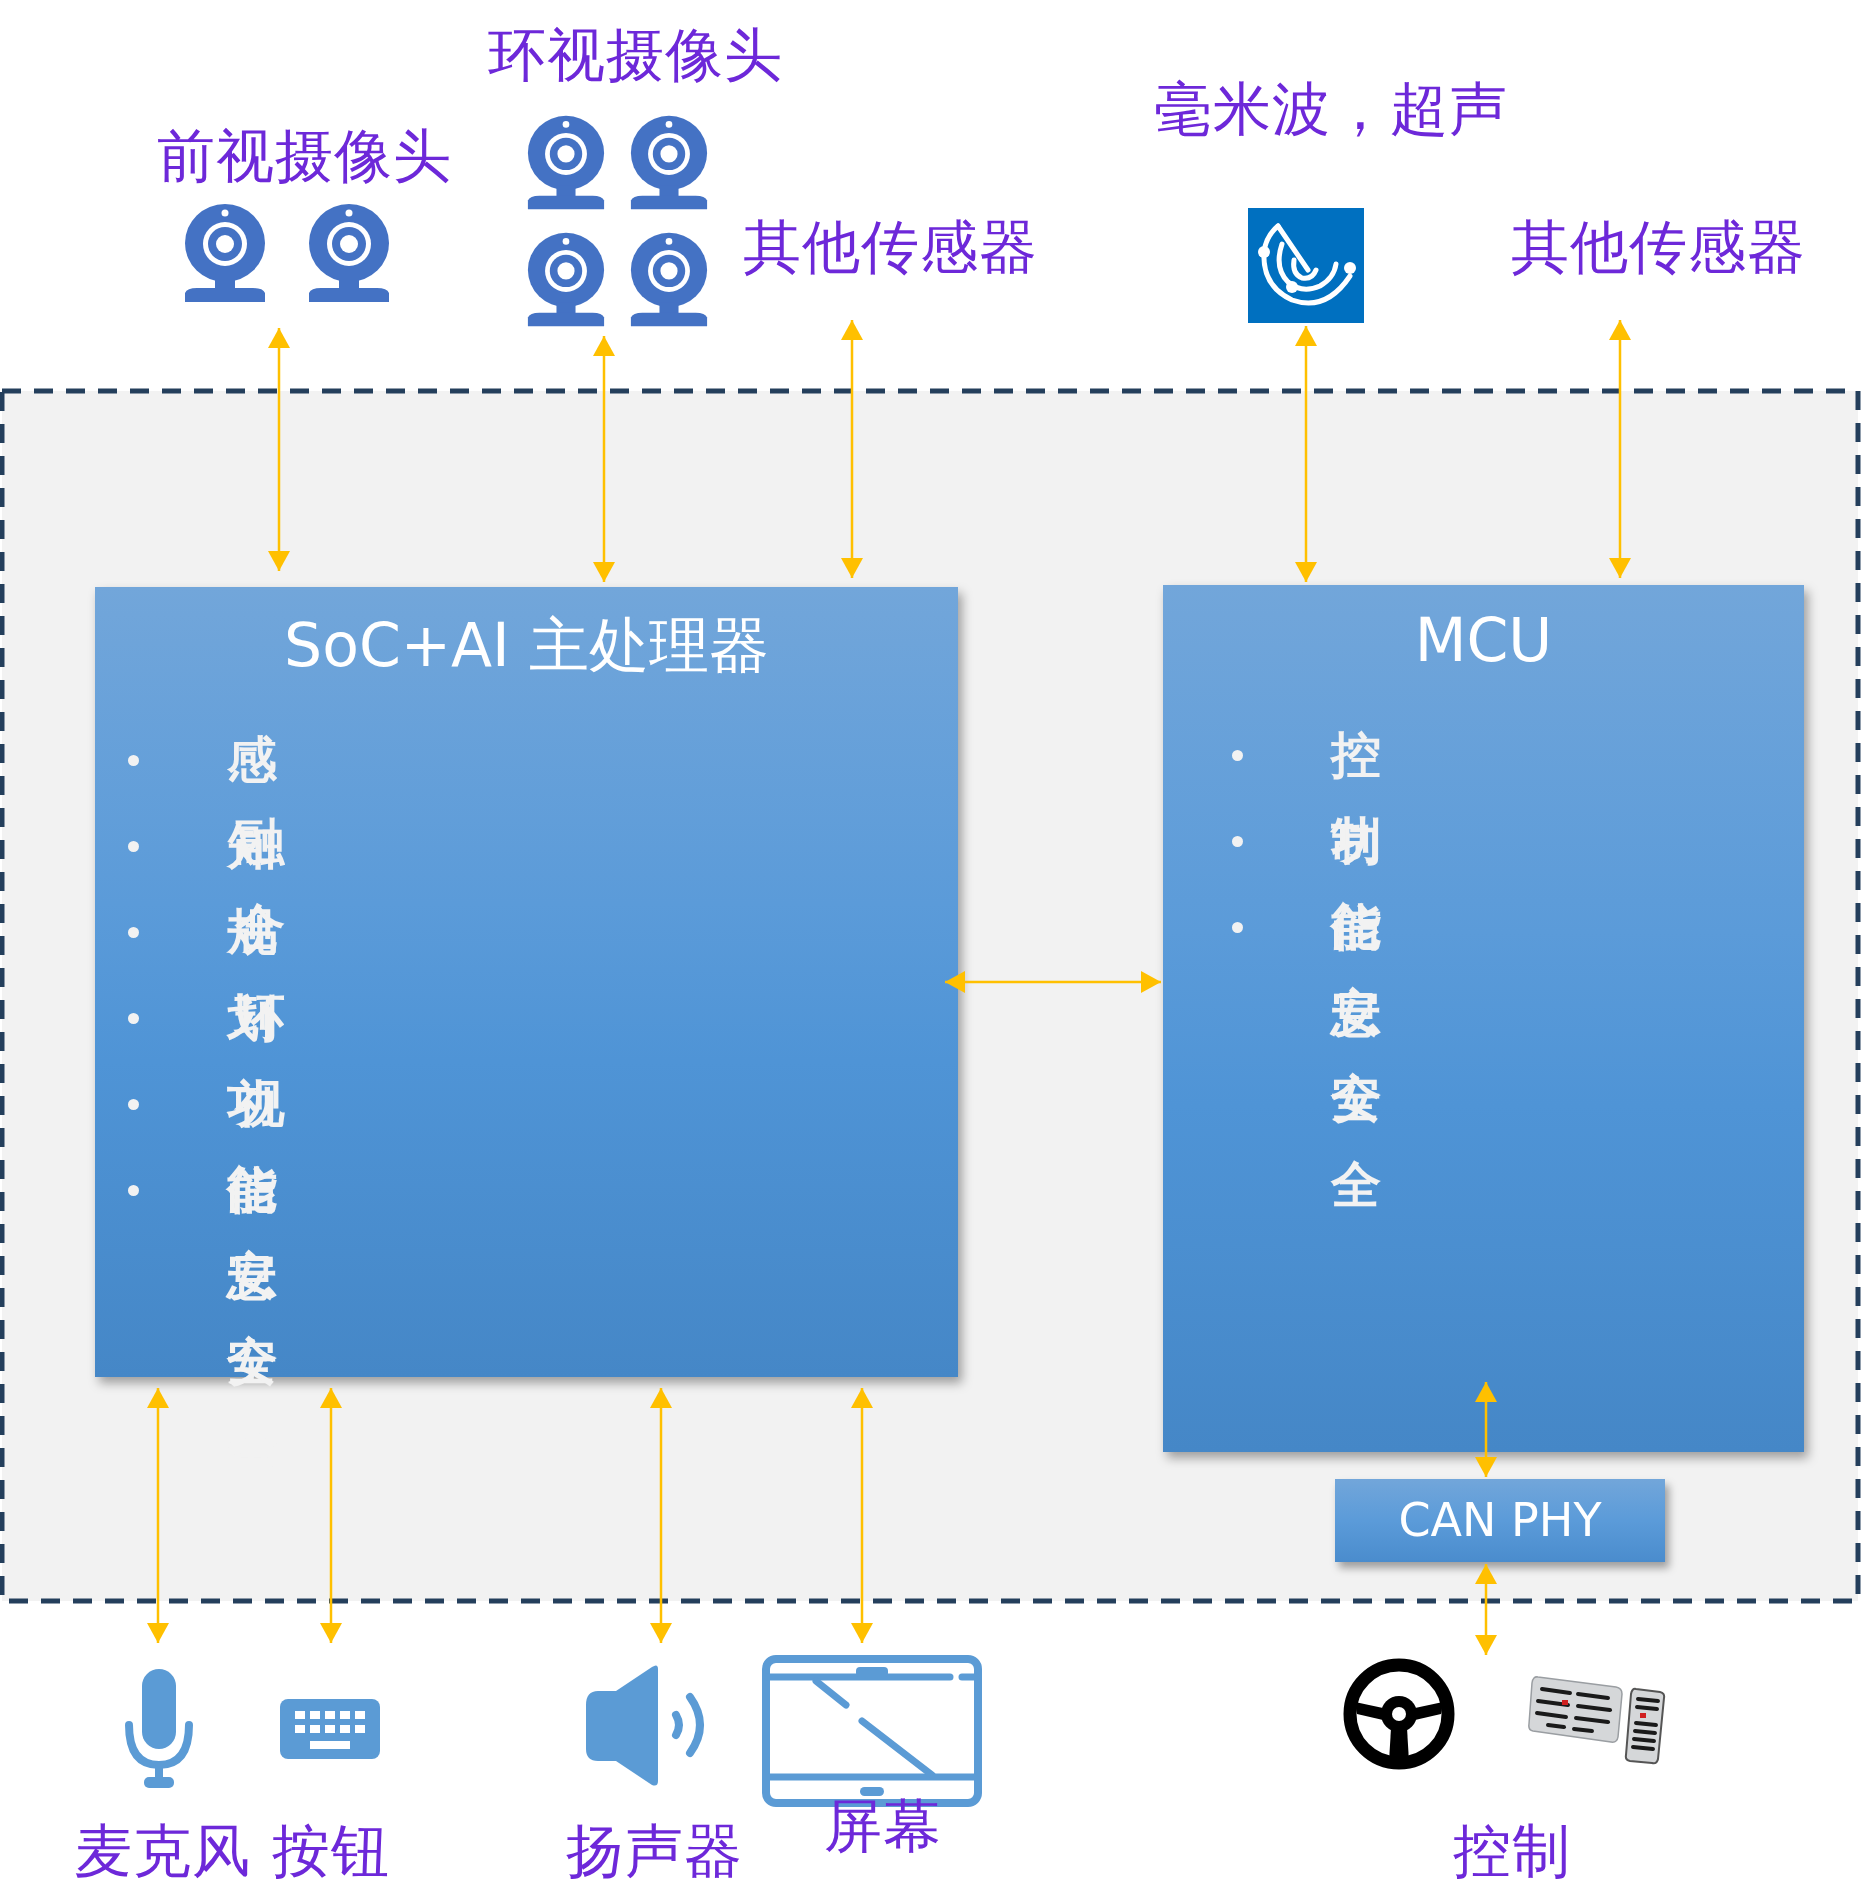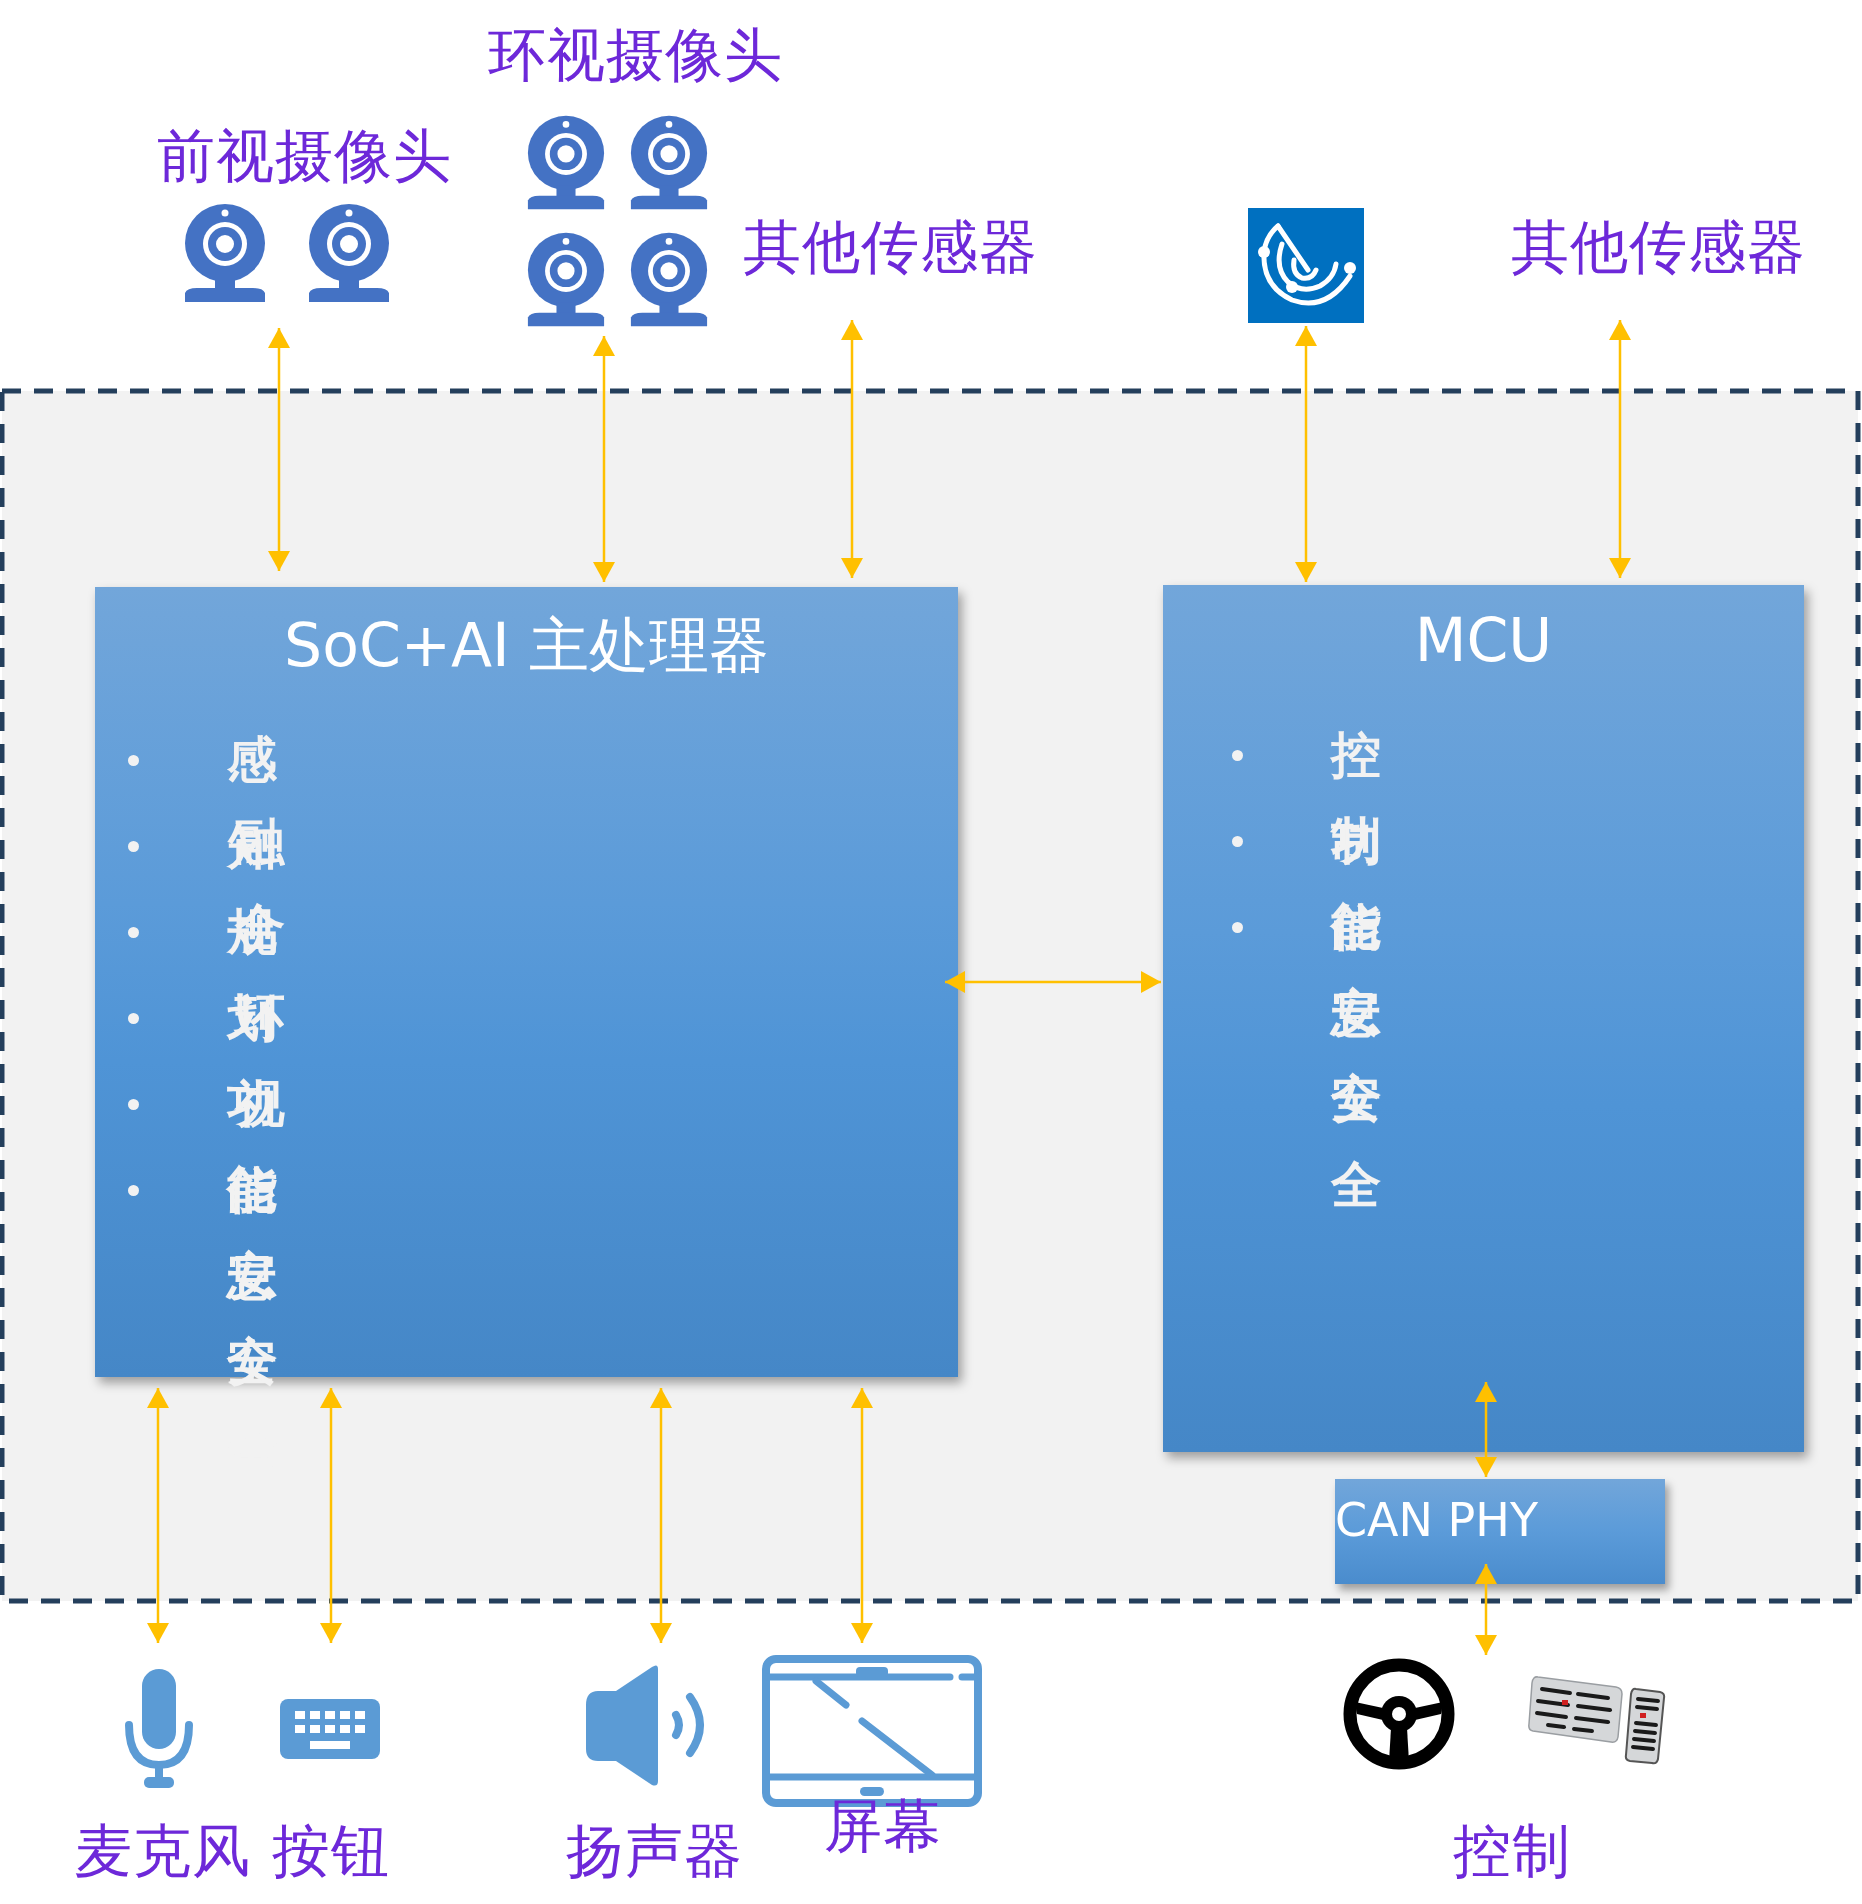--- a/index.html
+++ b/index.html
@@ -8,38 +8,39 @@
   .frame { position:absolute; left:2px; top:391px; width:1856px; height:1210px;
            background:#f2f2f2; }
   svg.frame-border { position:absolute; left:0; top:0; width:1862px; height:1904px; pointer-events:none; }
   .label { position:absolute; color:#6d28d9; font-size:58px; line-height:1; white-space:nowrap; letter-spacing:1px; }
   .box { position:absolute; background:linear-gradient(to bottom,#72a6da 0%,#5b9bd9 40%,#4f94d6 60%,#4587c7 100%);
          box-shadow:4px 6px 10px rgba(0,0,0,0.35); color:#fff;padding-left:15px; }
   .box-title { position:absolute; left:0; right:0; text-align:center; font-size:60px; line-height:1; color:#fff; }
   .bullet-list { position:absolute; margin:0; padding:0; list-style:none; }
   .bullet-list li { position:relative; font-size:50px; font-weight:bold; line-height:86px; height:86px; color:#f2f2f2; }
   .bullet-list li .dot { position:absolute; width:11px; height:11px; border-radius:50%; background:#f2f2f2; top:38px; }
-  .canphy { position:absolute; left:1335px; top:1479px; width:330px; height:105px;
+  .canphy { position:absolute; left:1335px; top:1479px; width:330px; height:83px;
             background:linear-gradient(to bottom,#72a6da 0%,#5b9bd9 50%,#4a8ccd 100%);
-            box-shadow:4px 6px 8px rgba(0,0,0,0.35); color:#fff; font-size:46px; line-height:83px; }
+            box-shadow:4px 6px 8px rgba(0,0,0,0.35); color:#fff; font-size:46px; line-height:83px; text-align:center; }
   svg.arrows { position:absolute; left:0; top:0; width:1862px; height:1904px; pointer-events:none; }
   .icon { position:absolute; }
 </style>
 </head>
 <body>
 
 <div class="frame"></div>
 <svg class="frame-border">
   <rect x="2" y="391" width="1856" height="1210" fill="none" stroke="#243f5c" stroke-width="5" stroke-dasharray="19 13"></rect>
 </svg>
 
 <div class="label" style="left:157px;top:127px;">前视摄像头</div>
 <div class="label" style="left:488px;top:26px;">环视摄像头</div>
 <div class="label" style="left:743px;top:218px;">其他传感器</div>
 <div class="label" style="left:1154px;top:80px;line-height:58px;">
+  <div>毫米波，超声</div>
 </div>
 <div class="label" style="left:1511px;top:218px;">其他传感器</div>
 
 <svg width="0" height="0" style="position:absolute">
   <defs>
     <symbol id="webcam" viewBox="0 0 84 100">
       <ellipse cx="42" cy="40" rx="40" ry="39" fill="#4472c4"></ellipse>
       <circle cx="42" cy="10" r="3.5" fill="#fff"></circle>
       <circle cx="42" cy="41" r="22" fill="#fff"></circle>
       <circle cx="42" cy="41" r="17" fill="#4472c4"></circle>

